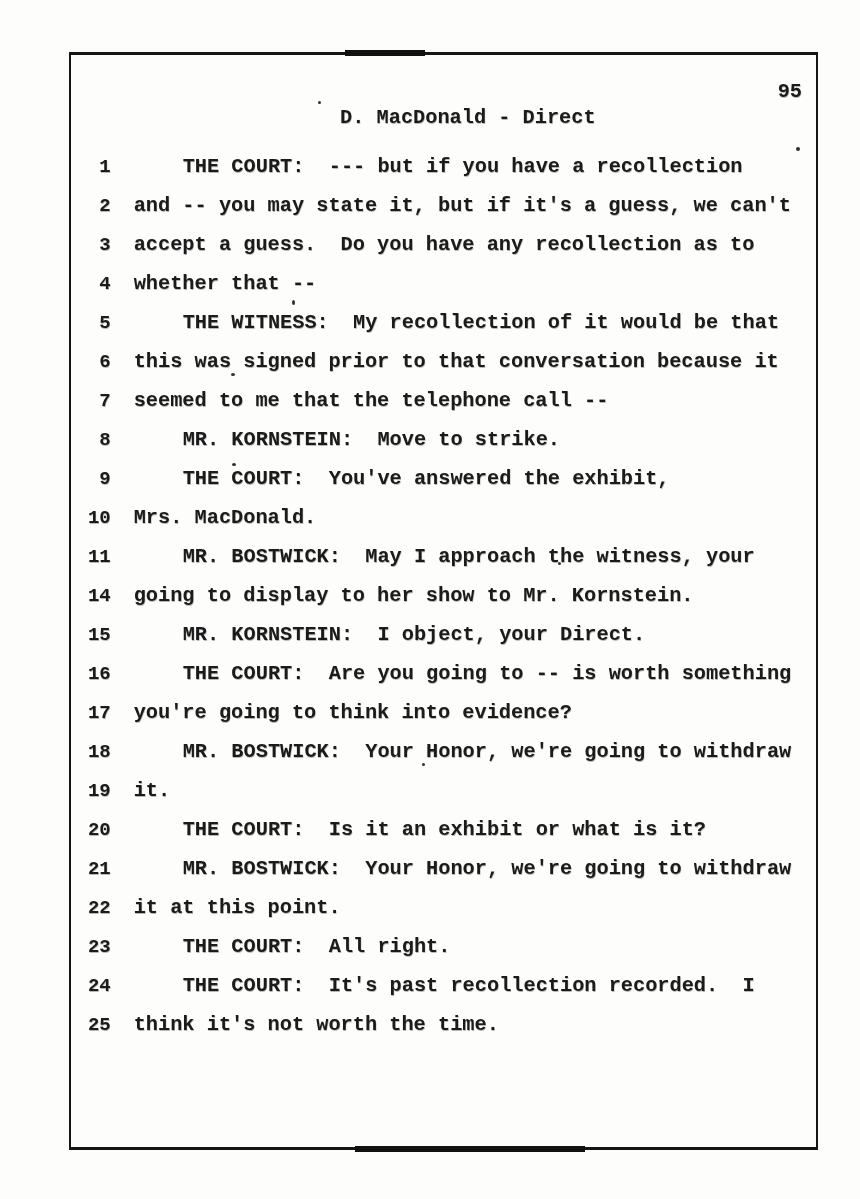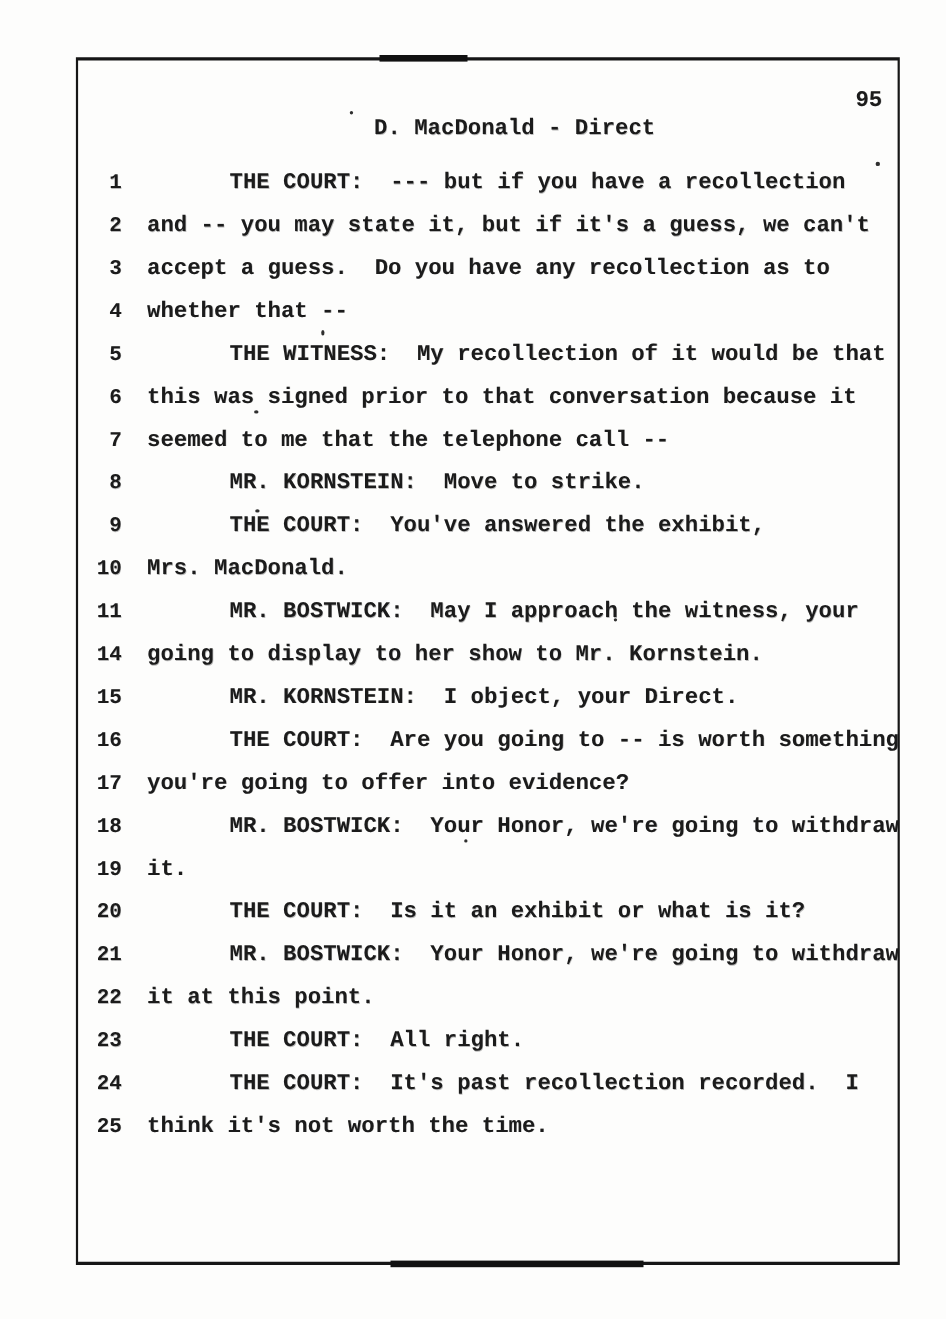--- a/index.html
+++ b/index.html
@@ -80,21 +80,21 @@
     display: inline-block;
     width: 62px;
     text-align: right;
     font-size: 19px;
   }
   .txt {
     display: inline-block;
     margin-left: 23px;
   }
   .txt.indent {
-    margin-left: 98px;
+    margin-left: 72px;
   }
   .speck {
     position: absolute;
     background: #2f2f2f;
     border-radius: 50%;
   }
 </style>
 </head>
 <body>
 
@@ -162,21 +162,21 @@
 
   <div class="row">
     <span class="num">15</span><span class="txt indent">MR. KORNSTEIN:  I object, your Direct.</span>
   </div>
 
   <div class="row">
     <span class="num">16</span><span class="txt indent">THE COURT:  Are you going to -- is worth something</span>
   </div>
 
   <div class="row">
-    <span class="num">17</span><span class="txt">you're going to offer into evidence?</span>
+    <span class="num">17</span><span class="txt">you're going to think into evidence?</span>
   </div>
 
   <div class="row">
     <span class="num">18</span><span class="txt indent">MR. BOSTWICK:  Your Honor, we're going to withdraw</span>
   </div>
 
   <div class="row">
     <span class="num">19</span><span class="txt">it.</span>
   </div>
 

